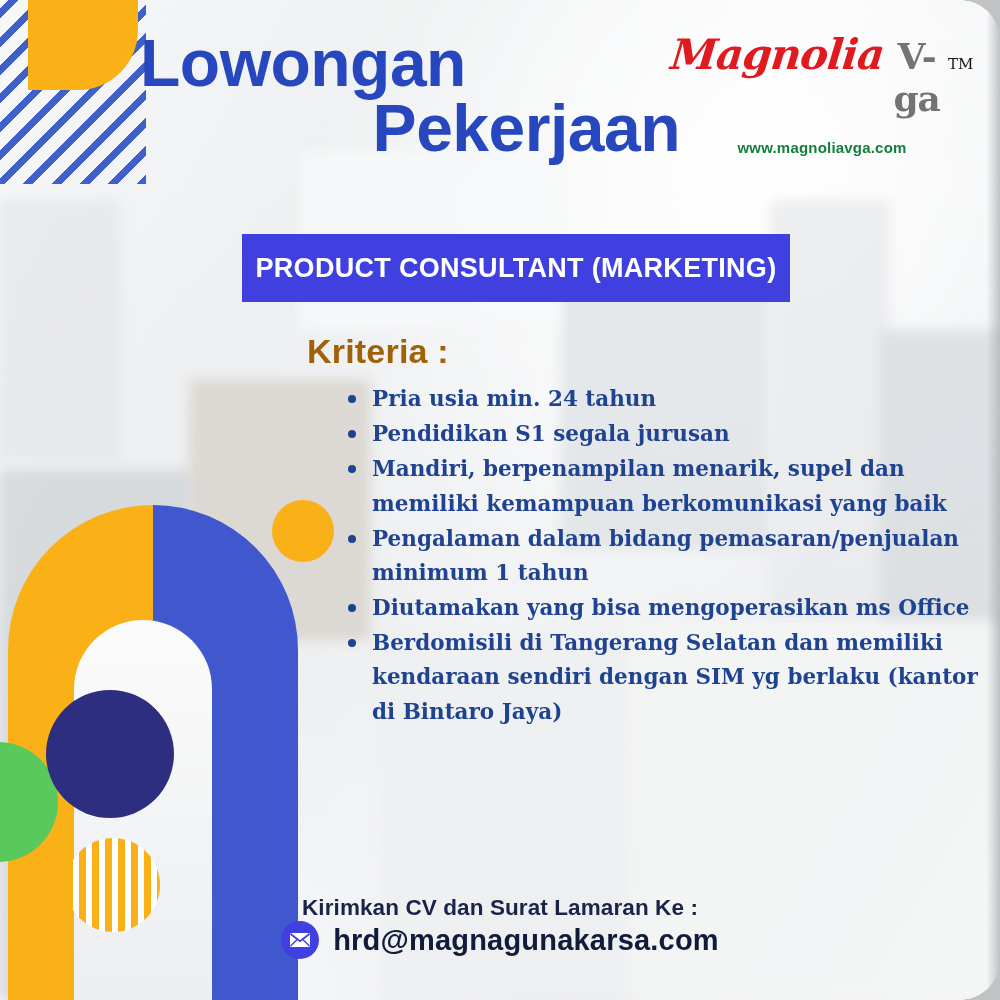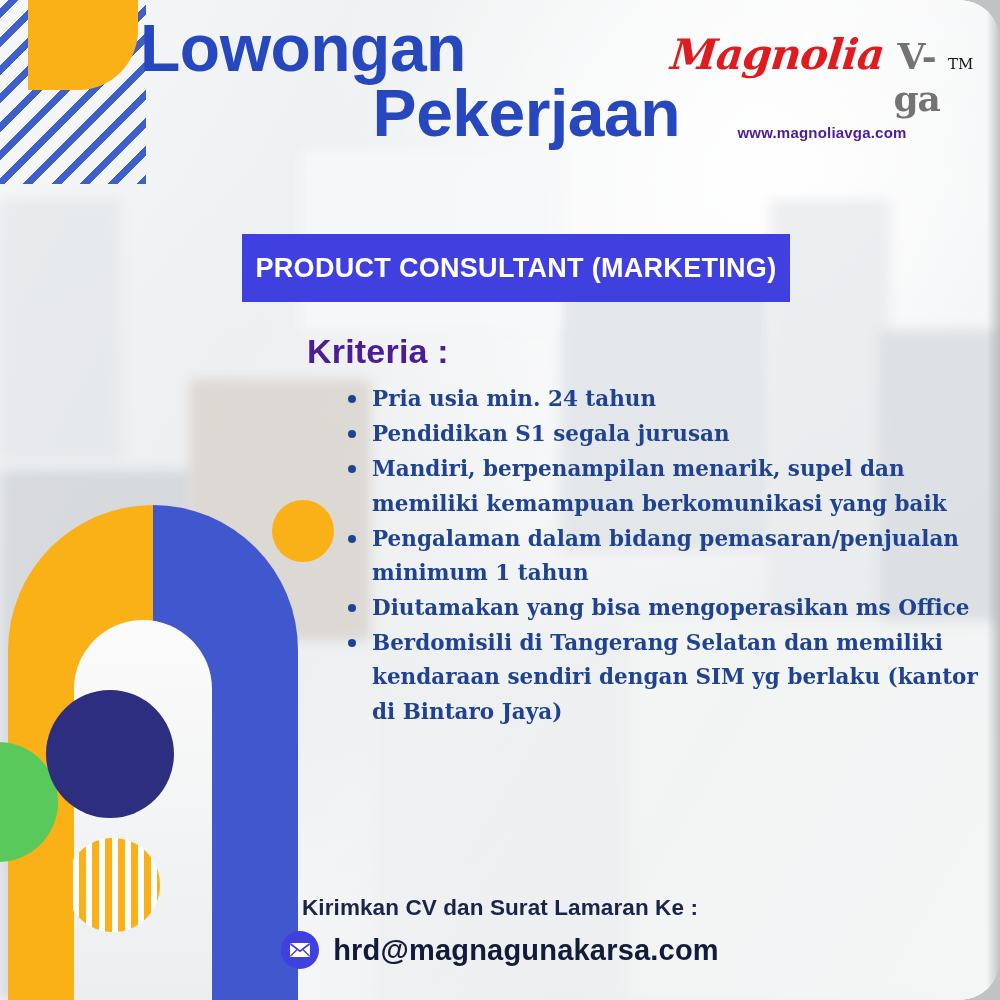--- a/index.html
+++ b/index.html
@@ -143,21 +143,21 @@
   .headline {
     position: absolute;
     left: 140px; top: 16px;
     width: 540px;
     color: #2747BE;
     font-size: 66px;
     line-height: 0.98;
     font-weight: 800;
     letter-spacing: -0.5px;
   }
-  .headline .l1 { display: block; text-align: left; }
+  .headline .l1 { display: block; text-align: left; margin-top: 15px; }
   .headline .l2 { display: block; text-align: right; }
 
   
   .logo {
     position: absolute;
     left: 672px; top: 30px;
     width: 300px;
     text-align: center;
   }
   .logo-row {
@@ -194,22 +194,22 @@
     font-style: italic;
     font-weight: 700;
     font-size: 15px;
     color: #1b1b1b;
     margin-top: 2px;
   }
   .logo-url {
     font-family: "Liberation Sans", sans-serif;
     font-weight: 700;
     font-size: 15px;
-    color: #4c1d95;
-    margin-top: 5px;
+    color: #15803d;
+    margin-top: 20px;
     letter-spacing: 0.2px;
   }
 
   
   .banner {
     position: absolute;
     left: 242px; top: 234px;
     width: 548px; height: 68px;
     background: #4040E0;
     display: flex;
@@ -221,21 +221,21 @@
     font-size: 27px;
     font-weight: 800;
     letter-spacing: 0.3px;
     white-space: nowrap;
   }
 
   
   .kriteria-title {
     position: absolute;
     left: 307px; top: 332px;
-    color: #4c1d95;
+    color: #a16207;
     font-size: 34px;
     font-weight: 800;
     letter-spacing: 0.2px;
     text-align: right;
   }
   .criteria-list {
     position: absolute;
     left: 340px; top: 382px;
     width: 630px;
     margin: 0;
@@ -267,21 +267,20 @@
     width: 1000px;
     text-align: center;
   }
   .footer-line {
     color: #1A2348;
     font-size: 22.5px;
     font-weight: 700;
     letter-spacing: 0.1px;
   }
   .footer-email-row {
-    margin-top: 10px;
     display: flex;
     align-items: center;
     justify-content: center;
     gap: 14px;
   }
   .mail-icon {
     width: 38px; height: 38px;
     border-radius: 50%;
     background: #4040E0;
     display: flex;

